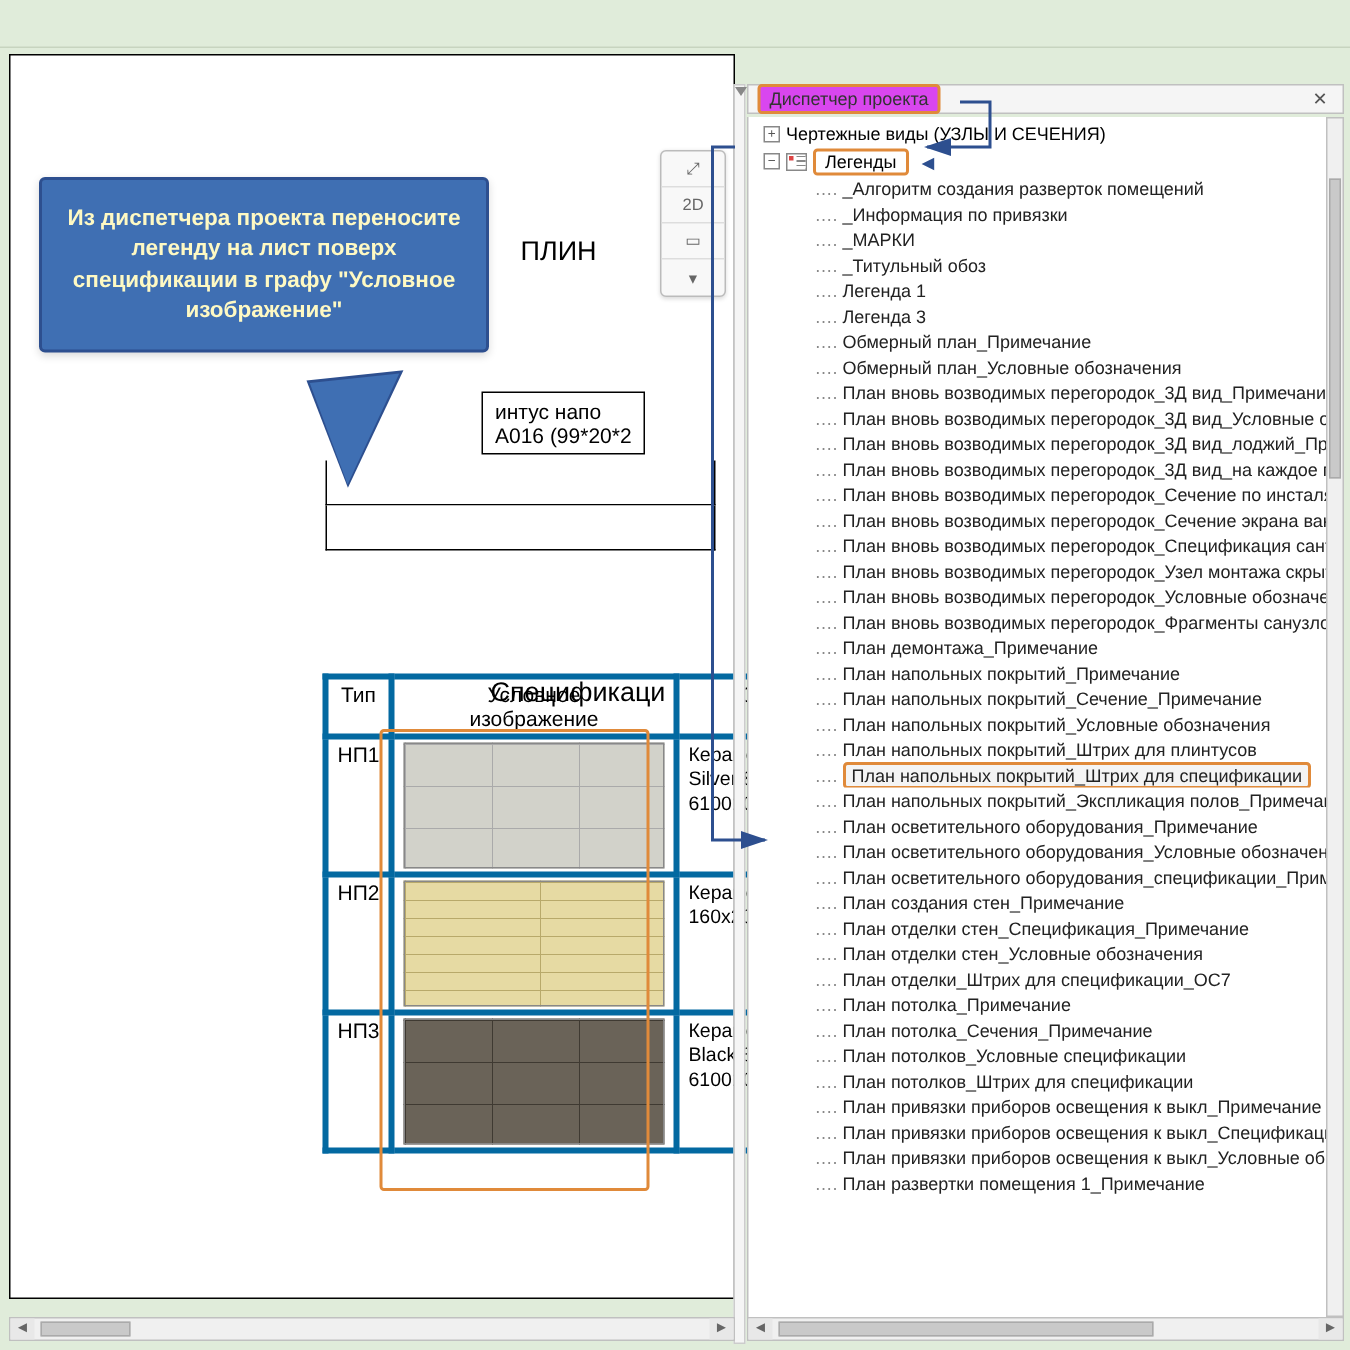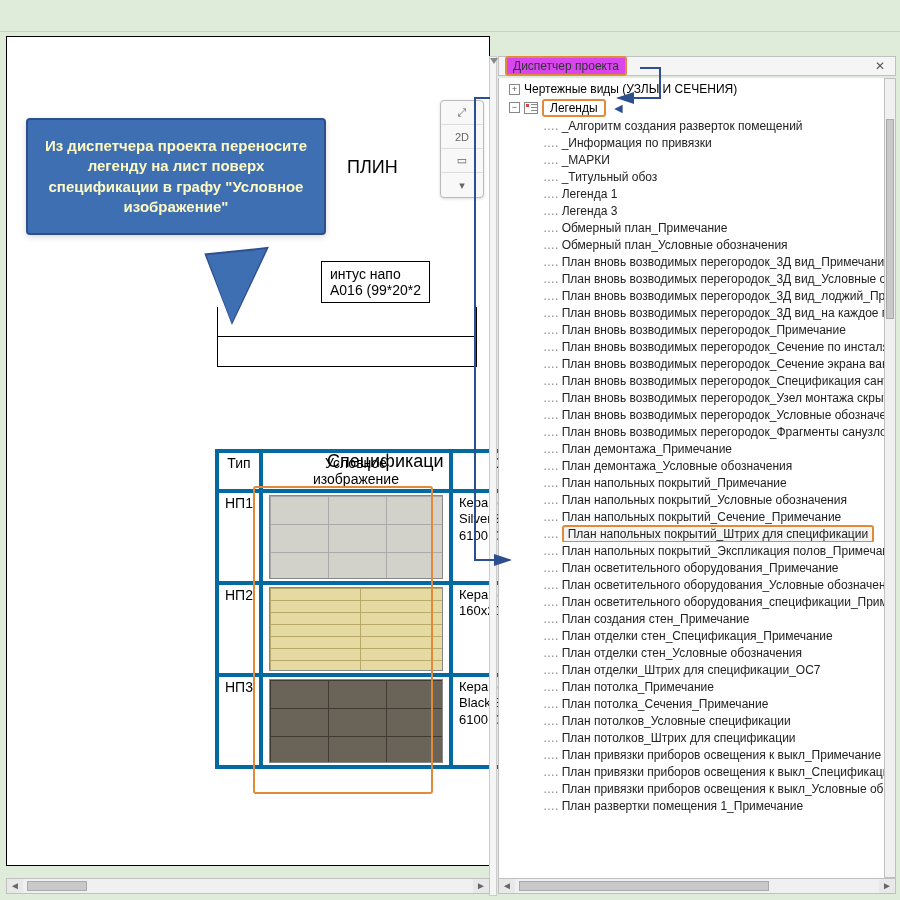--- a/index.html
+++ b/index.html
@@ -172,32 +172,31 @@
       <div class="tree-row l1"><span class="dots">…. </span><span class="txt">_МАРКИ</span></div>
       <div class="tree-row l1"><span class="dots">…. </span><span class="txt">_Титульный обоз</span></div>
       <div class="tree-row l1"><span class="dots">…. </span><span class="txt">Легенда 1</span></div>
       <div class="tree-row l1"><span class="dots">…. </span><span class="txt">Легенда 3</span></div>
       <div class="tree-row l1"><span class="dots">…. </span><span class="txt">Обмерный план_Примечание</span></div>
       <div class="tree-row l1"><span class="dots">…. </span><span class="txt">Обмерный план_Условные обозначения</span></div>
       <div class="tree-row l1"><span class="dots">…. </span><span class="txt">План вновь возводимых перегородок_3Д вид_Примечание</span></div>
       <div class="tree-row l1"><span class="dots">…. </span><span class="txt">План вновь возводимых перегородок_3Д вид_Условные обо</span></div>
       <div class="tree-row l1"><span class="dots">…. </span><span class="txt">План вновь возводимых перегородок_3Д вид_лоджий_Прим</span></div>
       <div class="tree-row l1"><span class="dots">…. </span><span class="txt">План вновь возводимых перегородок_3Д вид_на каждое по</span></div>
-      <div class="tree-row l1"><span class="dots">…. </span><span class="txt">План вновь возводимых перегородок_Примечание</span></div>
       <div class="tree-row l1"><span class="dots">…. </span><span class="txt">План вновь возводимых перегородок_Сечение по инсталяц</span></div>
       <div class="tree-row l1"><span class="dots">…. </span><span class="txt">План вновь возводимых перегородок_Сечение экрана ванны</span></div>
       <div class="tree-row l1"><span class="dots">…. </span><span class="txt">План вновь возводимых перегородок_Спецификация сантех</span></div>
       <div class="tree-row l1"><span class="dots">…. </span><span class="txt">План вновь возводимых перегородок_Узел монтажа скрыто</span></div>
       <div class="tree-row l1"><span class="dots">…. </span><span class="txt">План вновь возводимых перегородок_Условные обозначени</span></div>
       <div class="tree-row l1"><span class="dots">…. </span><span class="txt">План вновь возводимых перегородок_Фрагменты санузлов_</span></div>
       <div class="tree-row l1"><span class="dots">…. </span><span class="txt">План демонтажа_Примечание</span></div>
-      <div class="tree-row l1"><span class="dots">…. </span><span class="txt">План демонтажа_Условные обозначения</span></div>
       <div class="tree-row l1"><span class="dots">…. </span><span class="txt">План напольных покрытий_Примечание</span></div>
+      <div class="tree-row l1"><span class="dots">…. </span><span class="txt">План напольных покрытий_Сечение_Примечание</span></div>
       <div class="tree-row l1"><span class="dots">…. </span><span class="txt">План напольных покрытий_Условные обозначения</span></div>
-      <div class="tree-row l1"><span class="dots">…. </span><span class="txt">План напольных покрытий_Сечение_Примечание</span></div>
+      <div class="tree-row l1"><span class="dots">…. </span><span class="txt">План напольных покрытий_Штрих для плинтусов</span></div>
       <div class="tree-row l1 highlight"><span class="dots">…. </span><span class="txt">План напольных покрытий_Штрих для спецификации</span></div>
       <div class="tree-row l1"><span class="dots">…. </span><span class="txt">План напольных покрытий_Экспликация полов_Примечани</span></div>
       <div class="tree-row l1"><span class="dots">…. </span><span class="txt">План осветительного оборудования_Примечание</span></div>
       <div class="tree-row l1"><span class="dots">…. </span><span class="txt">План осветительного оборудования_Условные обозначени</span></div>
       <div class="tree-row l1"><span class="dots">…. </span><span class="txt">План осветительного оборудования_спецификации_Примеч</span></div>
       <div class="tree-row l1"><span class="dots">…. </span><span class="txt">План создания стен_Примечание</span></div>
       <div class="tree-row l1"><span class="dots">…. </span><span class="txt">План отделки стен_Спецификация_Примечание</span></div>
       <div class="tree-row l1"><span class="dots">…. </span><span class="txt">План отделки стен_Условные обозначения</span></div>
       <div class="tree-row l1"><span class="dots">…. </span><span class="txt">План отделки_Штрих для спецификации_ОС7</span></div>
       <div class="tree-row l1"><span class="dots">…. </span><span class="txt">План потолка_Примечание</span></div>

